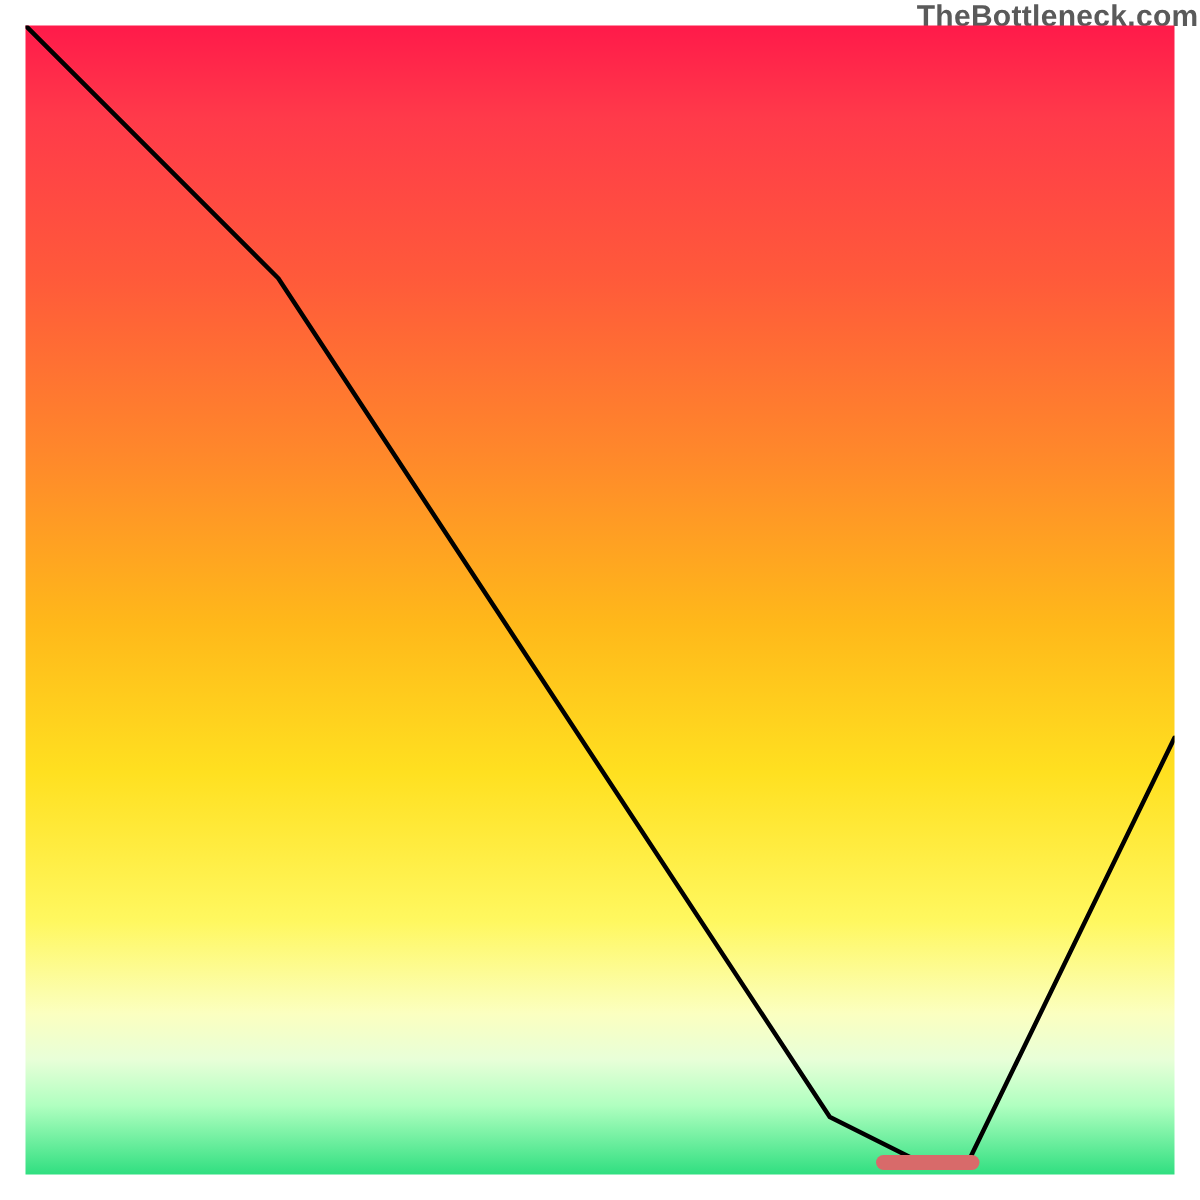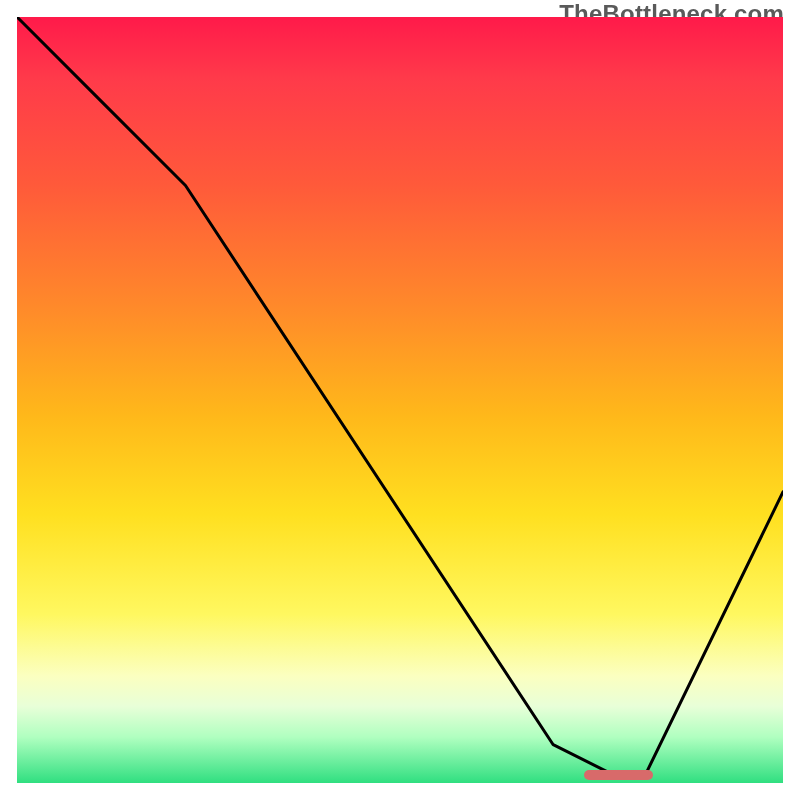--- a/index.html
+++ b/index.html
@@ -32,22 +32,22 @@
       #fff860 78%,
       #fbffc0 86%,
       #e8ffd8 90%,
       #b0ffc0 94%,
       #30df80 100%
     );
   }
   .watermark {
     position: absolute;
     top: 0px;
-    right: 16px;
-    font-size: 24px;
+    right: 1px;
+    font-size: 20px;
     font-weight: bold;
     color: #5a5a5a;
     letter-spacing: 0.2px;
   }
   svg.curve {
     position: absolute;
     left: 0;
     top: 0;
     width: 766px;
     height: 766px;

